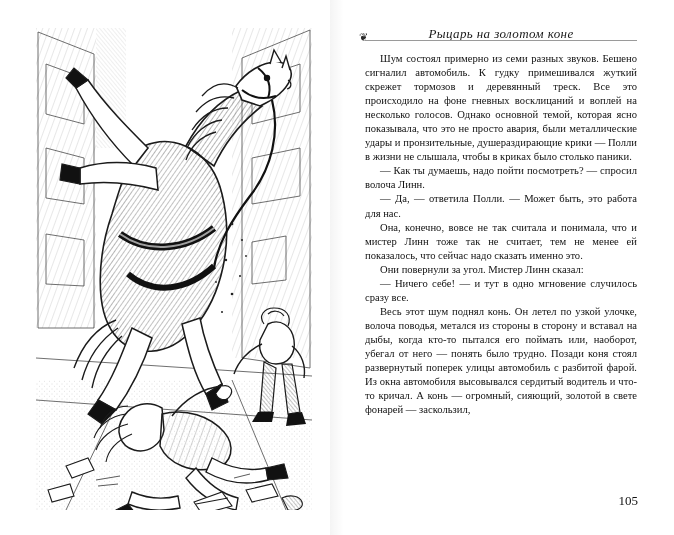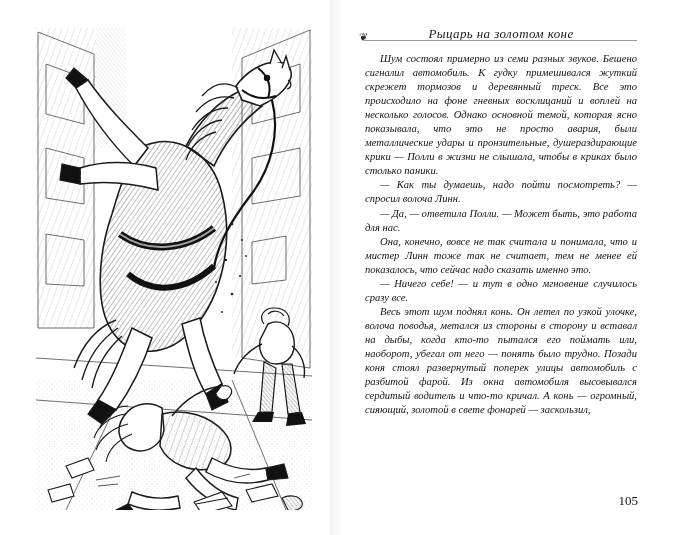--- a/index.html
+++ b/index.html
@@ -85,21 +85,20 @@
     width: 272px;
     font-size: 10.6px;
     line-height: 14.05px;
     text-align: justify;
     color: #111111;
     hyphens: auto;
   }
   .body-text p {
     margin: 0;
     text-indent: 15px;
-    font-style: italic;
   }
   .folio {
     position: absolute;
     right: 36px;
     bottom: 26px;
     font-size: 13px;
     color: #111111;
   }
   .gutter-shade {
     position: absolute;
@@ -275,20 +274,21 @@
   <div class="page-right">
     <div class="head-ornament">❦</div>
     <div class="running-head">Рыцарь на золотом коне</div>
     <div class="head-rule"></div>
 
     <div class="body-text">
       <p>Шум состоял примерно из семи разных звуков. Бешено сигналил автомобиль. К гудку примешивался жуткий скрежет тормозов и деревянный треск. Все это происходило на фоне гневных восклицаний и воплей на несколько голосов. Однако основной темой, которая ясно показывала, что это не просто авария, были металлические удары и пронзительные, душераздирающие крики — Полли в жизни не слышала, чтобы в криках было столько паники.</p>
       <p>— Как ты думаешь, надо пойти посмотреть? — спросил волоча Линн.</p>
       <p>— Да, — ответила Полли. — Может быть, это работа для нас.</p>
       <p>Она, конечно, вовсе не так считала и понимала, что и мистер Линн тоже так не считает, тем не менее ей показалось, что сейчас надо сказать именно это.</p>
+      <p>Они повернули за угол. Мистер Линн сказал:</p>
       <p>— Ничего себе! — и тут в одно мгновение случилось сразу все.</p>
       <p>Весь этот шум поднял конь. Он летел по узкой улочке, волоча поводья, метался из стороны в сторону и вставал на дыбы, когда кто-то пытался его поймать или, наоборот, убегал от него — понять было трудно. Позади коня стоял развернутый поперек улицы автомобиль с разбитой фарой. Из окна автомобиля высовывался сердитый водитель и что-то кричал. А конь — огромный, сияющий, золотой в свете фонарей — заскользил,</p>
     </div>
 
     <div class="folio">105</div>
   </div>
 
   <div class="gutter-shade"></div>
 </div>
 

